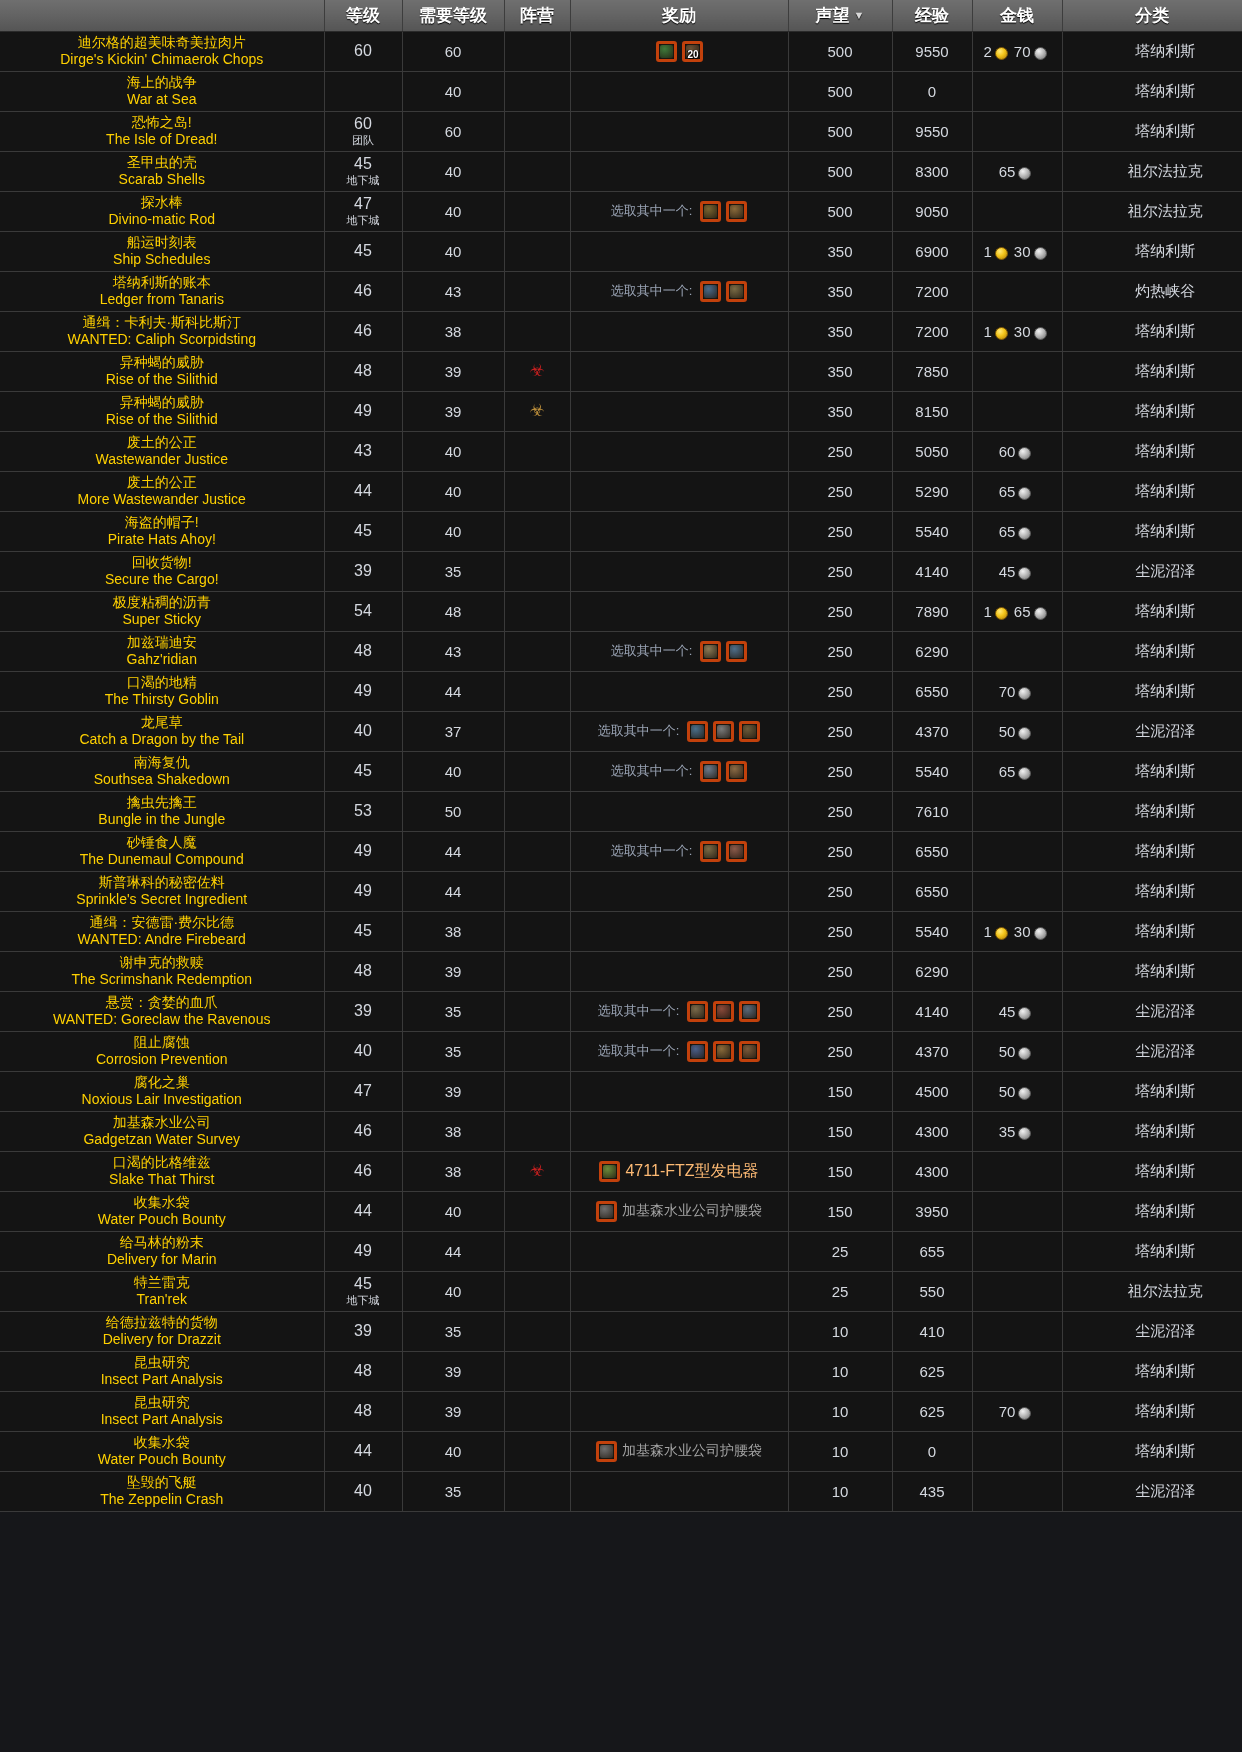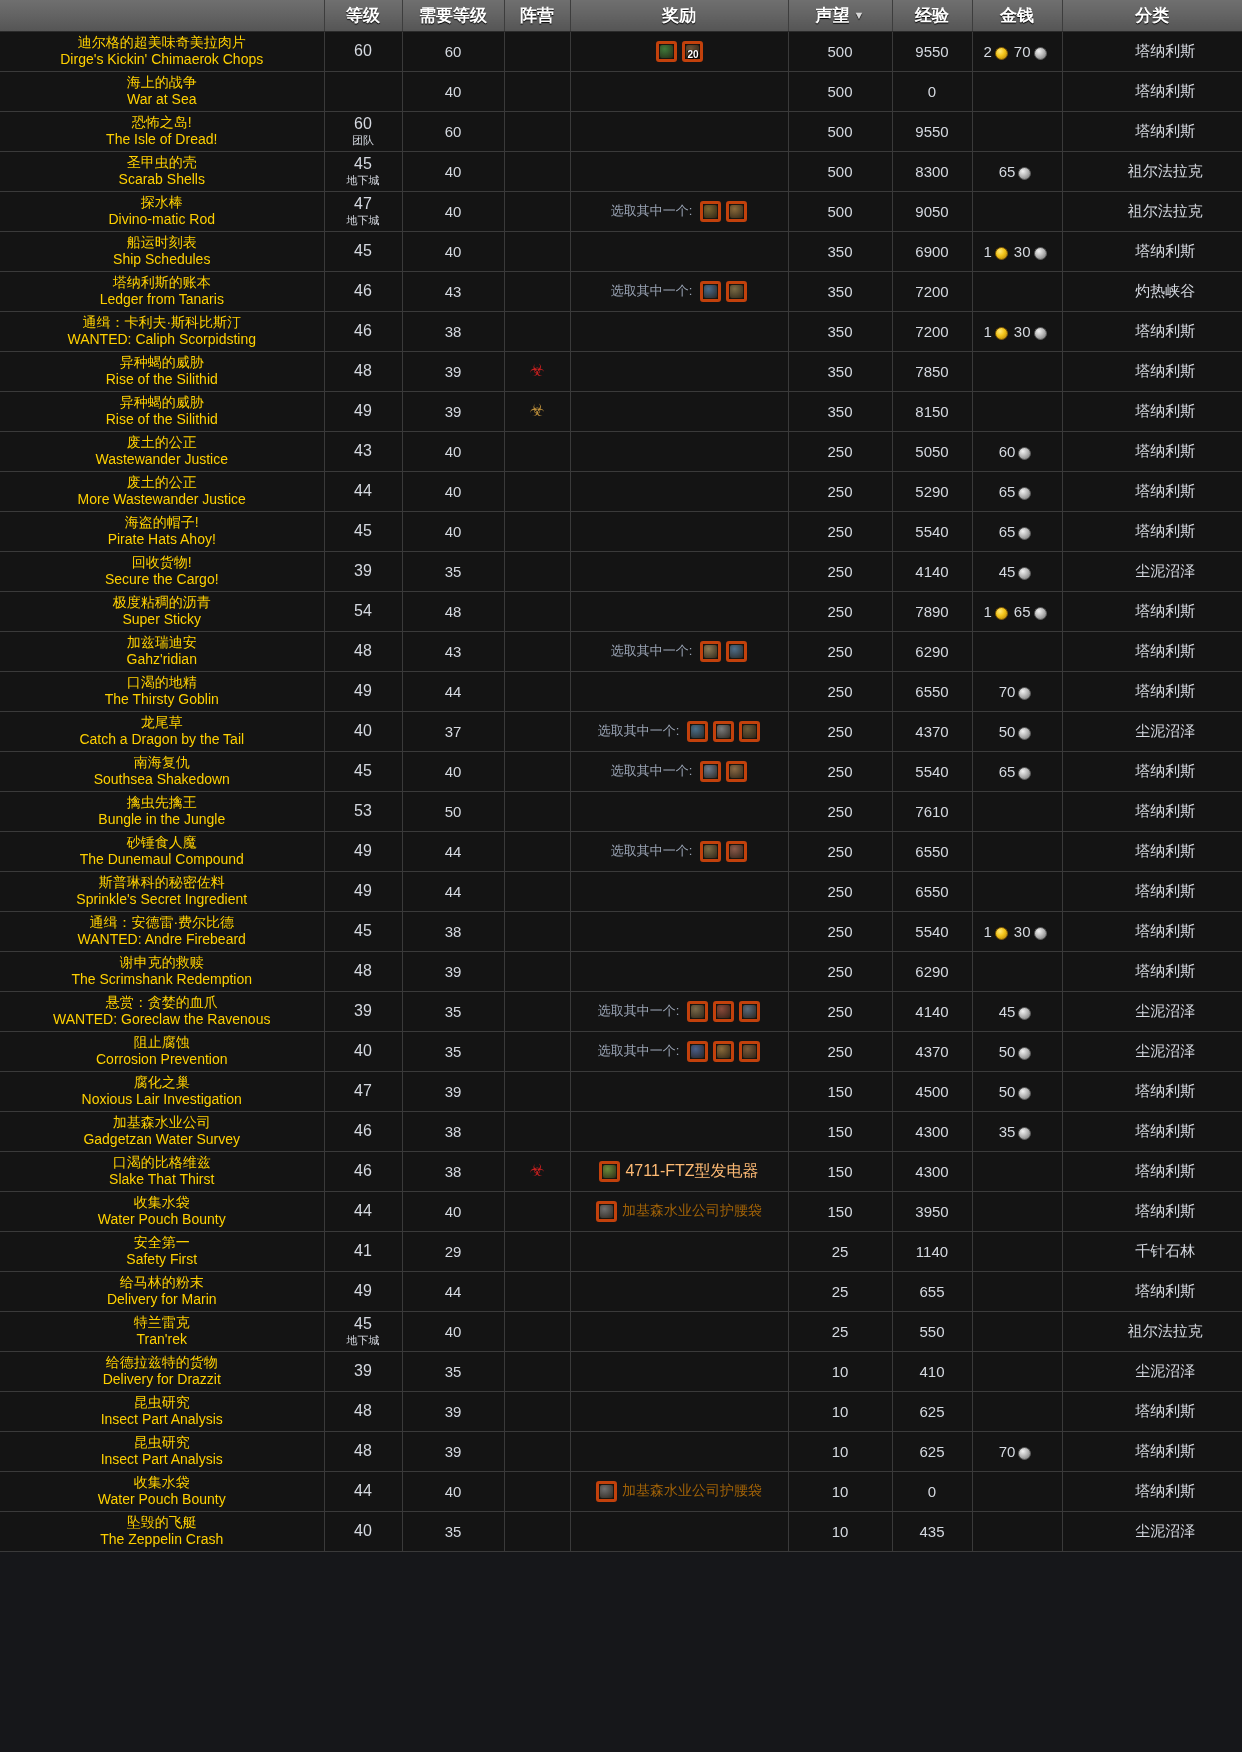--- a/index.html
+++ b/index.html
@@ -150,21 +150,21 @@
   .icon-stack {
     position: absolute;
     right: 1px; bottom: -1px;
     color: #fff;
     font-size: 10px;
     font-weight: bold;
     text-shadow: 1px 1px 1px #000, -1px 0 1px #000;
     line-height: 1;
   }
   .rew-name-green { color: #fdba74; font-size: 16px; }
-  .rew-name-white { color: #a16207; font-size: 14px; }
+  .rew-name-white { color: #a3a3a3; font-size: 14px; }
 
   
   .fac-icon {
     display: inline-block;
     width: 17px; height: 18px;
     line-height: 18px;
     font-size: 17px;
     text-align: center;
   }
   .fac-horde { color: #c41f1f; }
@@ -859,36 +859,20 @@
               <span class="rew-name-white">加基森水业公司护腰袋</span>
             </div>
           </td>
           <td class="rep-val">150</td>
           <td class="xp-val">3950</td>
           <td></td>
           <td class="cat-val">塔纳利斯</td>
         </tr>
         <tr>
           <td class="name-cell">
-            <span class="q-cn">安全第一</span>
-            <span class="q-en">Safety First</span>
-          </td>
-          <td>
-            <span class="lvl-main">41</span>
-          </td>
-          <td class="req-val">29</td>
-          <td></td>
-          <td></td>
-          <td class="rep-val">25</td>
-          <td class="xp-val">1140</td>
-          <td></td>
-          <td class="cat-val">千针石林</td>
-        </tr>
-        <tr>
-          <td class="name-cell">
             <span class="q-cn">给马林的粉末</span>
             <span class="q-en">Delivery for Marin</span>
           </td>
           <td>
             <span class="lvl-main">49</span>
           </td>
           <td class="req-val">44</td>
           <td></td>
           <td></td>
           <td class="rep-val">25</td>

